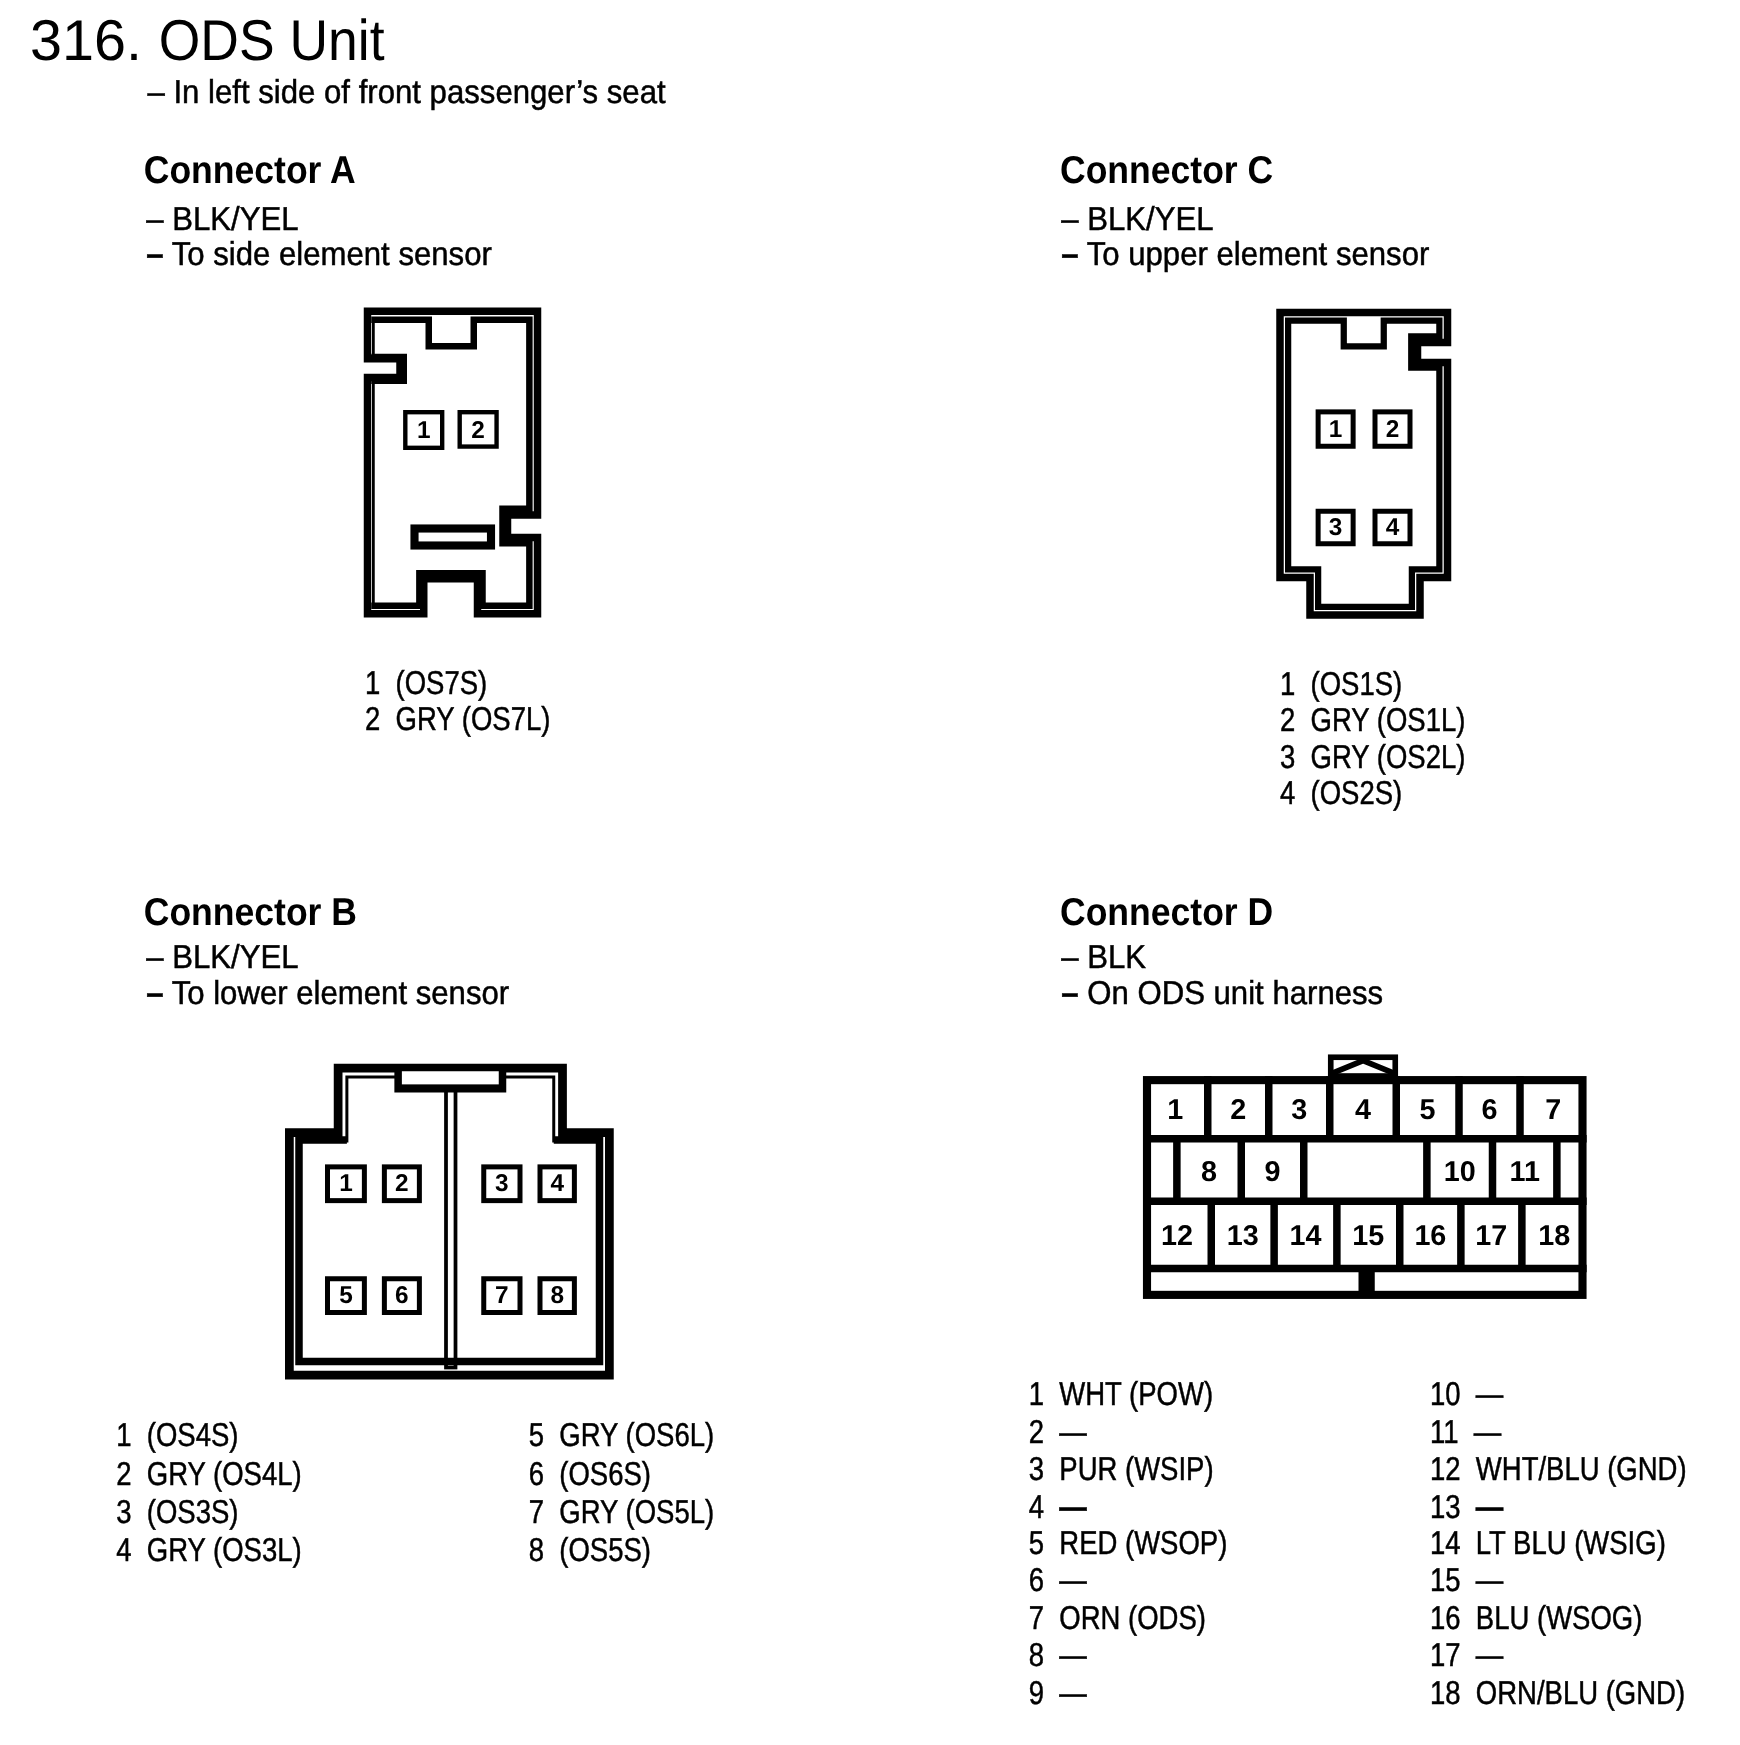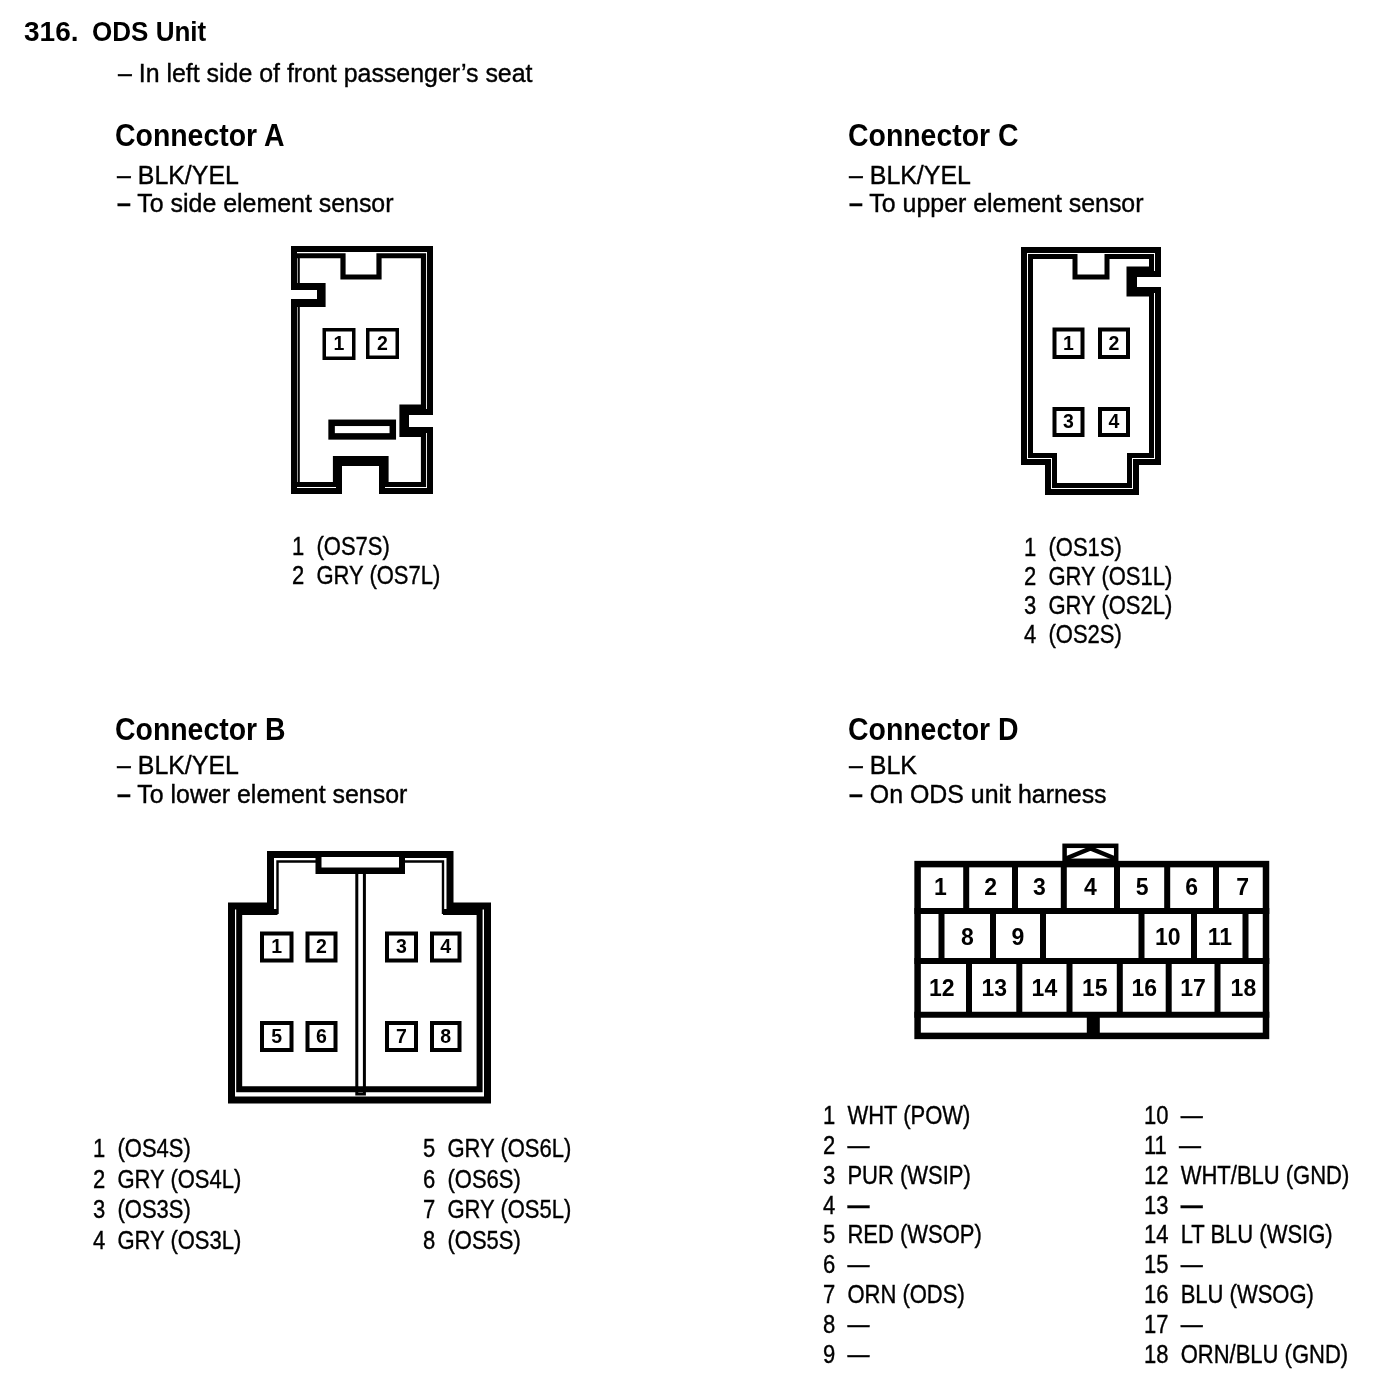--- a/index.html
+++ b/index.html
@@ -9,21 +9,21 @@
   .plist{font-size:26.5px;line-height:26.5px;transform:scaleX(0.83);transform-origin:0 0;-webkit-text-stroke:0.4px #000;}
   .hdr{font-size:31px;line-height:31px;font-weight:bold;transform:scaleX(0.917);transform-origin:0 0;}
   svg{position:absolute;display:block;}
   svg path,svg rect{fill:none;stroke:#000;}
   .pn{font-weight:bold;font-size:19.5px;fill:#000;stroke:none;text-anchor:middle;}
   .pd{font-weight:bold;font-size:23px;fill:#000;stroke:none;text-anchor:middle;}
 </style>
 </head>
 <body>
 
-<div class="t" style="left:24px;top:11.3px;font-size:28px;line-height:42px;font-weight:bold;text-align:center;">316.<span style="display:inline-block;margin-left:13px;transform:scaleX(0.93);transform-origin:0 0;">ODS Unit</span></div>
+<div class="t" style="left:24px;top:11.3px;font-size:46px;line-height:42px;font-weight:normal;text-align:center;">316.<span style="display:inline-block;margin-left:13px;transform:scaleX(0.93);transform-origin:0 0;">ODS Unit</span></div>
 
 <div class="t body27" style="left:118px;top:60.2px;">– In left side of front passenger’s seat</div>
 
 <div class="t hdr" style="left:115px;top:120px;">Connector A</div>
 
 <div class="t body27" style="left:117px;top:161.5px;">– BLK/YEL</div>
 
 <div class="t body27" style="left:117px;top:190px;"><b>–</b> To side element sensor</div>
 
 <svg style="left:284px;top:240px;" width="156" height="262" viewBox="284 240 156 262">

